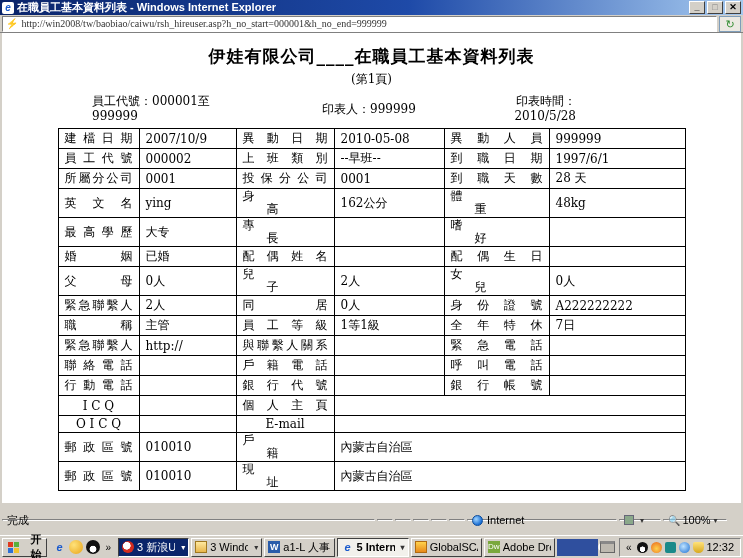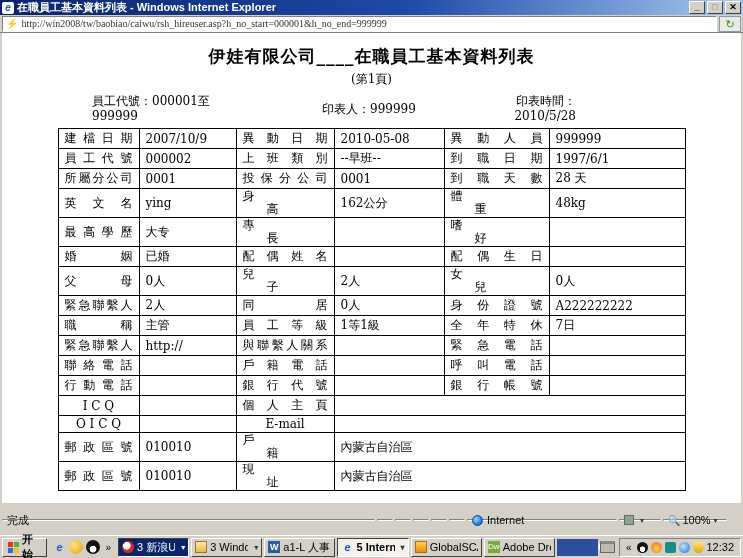--- a/index.html
+++ b/index.html
@@ -54,21 +54,21 @@
   .globe { width:11px; height:11px; border-radius:50%; background:radial-gradient(circle at 35% 35%, #9fd4ff, #1a6fd4 70%); margin-right:4px; border:1px solid #0a4a9a; }
   .mini-ico { width:10px; height:10px; background:#8aa88a; border:1px solid #667; margin-right:3px; }
   .mag { color:#2255aa; font-size:10px; margin-right:2px; }
   .ddarrow { font-size:8px; margin-left:3px; color:#333; }
   .grip { width:12px; background:linear-gradient(135deg, transparent 50%, #808080 50%); margin-left:2px; }
 
   
   .taskbar { height:23px; background:#d4d0c8; border-top:1px solid #fff; display:flex; align-items:center;
     padding:1px 2px; gap:2px; font-size:11px; }
   .startbtn { height:19px; display:flex; align-items:center; gap:3px; padding:0 5px; background:#d4d0c8;
-    border:1px solid; border-color:#fff #404040 #404040 #fff; font-weight:bold; }
+    border:1px solid; border-color:#fff #404040 #404040 #fff; font-weight:bold;text-align:right; }
   .winlogo { width:11px; height:11px; display:grid; grid-template-columns:5px 5px; grid-template-rows:5px 5px; gap:1px; }
   .winlogo i { display:block; } .wl1{background:#e03a1e;} .wl2{background:#58b03c;} .wl3{background:#2e6fd6;} .wl4{background:#f0c22c;}
   .qlaunch { display:flex; align-items:center; gap:3px; padding:0 3px; }
   .ql-ico { width:14px; height:14px; border-radius:3px; text-align:center; font-size:11px; line-height:14px; }
   .ql-e { color:#1a5acd; font-weight:bold; font-style:italic; }
   .ql-uc { background:radial-gradient(circle at 35% 35%, #ffe27a, #e8a317); border-radius:50%; }
   .ql-qq { background:radial-gradient(circle at 50% 65%, #fff 28%, #111 32%); border-radius:50%; }
   .chev { font-size:10px; padding:0 2px; }
   .taskbtn { height:19px; width:76px; display:flex; align-items:center; gap:3px; padding:0 3px; background:#d4d0c8;
     border:1px solid; border-color:#fff #404040 #404040 #fff; overflow:hidden; white-space:nowrap; }

